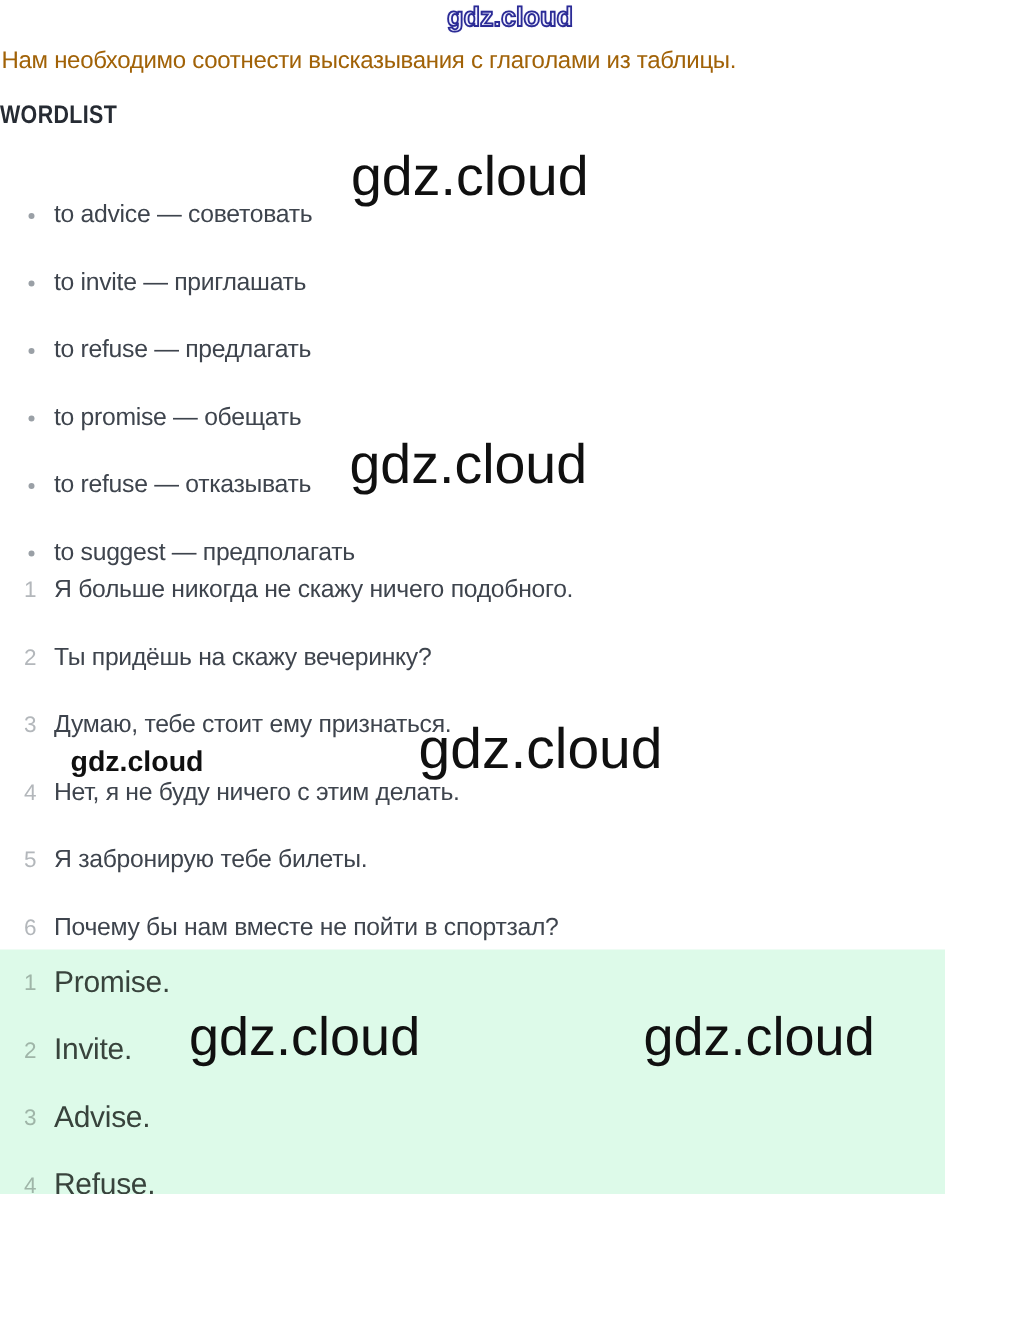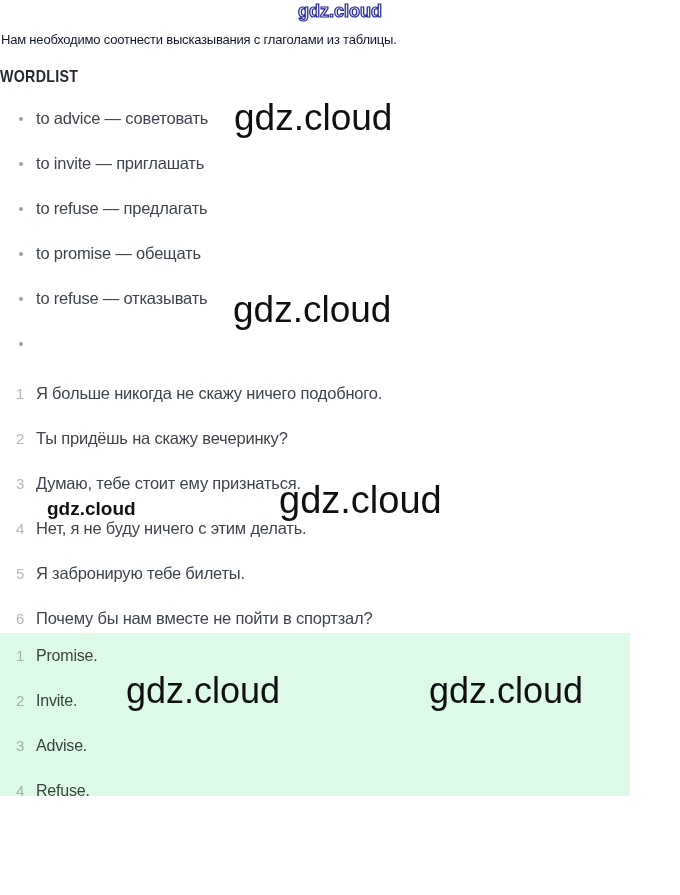--- a/index.html
+++ b/index.html
@@ -10,23 +10,23 @@
     background: #ffffff;
     overflow: hidden;
     font-family: "Liberation Sans", sans-serif;
     color: #3e444d;
   }
   .intro {
     position: absolute;
     top: 32px;
     left: 1px;
     margin: 0;
-    font-size: 13px;
+    font-size: 16px;
     letter-spacing: -0.2px;
-    color: #0f172a;
+    color: #a16207;
     white-space: nowrap;
   }
   .wordlist-title {
     position: absolute;
     top: 67px;
     left: 0;
     margin: 0;
     font-size: 17px;
     font-weight: 700;
     color: #262b33;
@@ -35,21 +35,21 @@
     letter-spacing: 0.3px;
   }
   ul.wordlist, ol.numlist {
     position: absolute;
     left: 0;
     width: 100%;
     margin: 0;
     padding: 0;
     list-style: none;
   }
-  ul.wordlist { top: 96px; }
+  ul.wordlist { top: 121px; }
   ol.numlist.statements { top: 371px; }
   li.row {
     height: 45px;
     display: flex;
     align-items: center;
   }
   .bullet {
     flex: none;
     width: 4px;
     height: 4px;
@@ -79,21 +79,21 @@
     width: 630px;
     height: 262px;
     background: #ddfae9;
   }
   .answers-panel ol {
     margin: 0;
     padding: 0;
     list-style: none;
   }
   .answers-panel .num { color: #9fb5a8; }
-  .answers-panel .row-text { color: #38433c; font-size: 16px; }
+  .answers-panel .row-text { color: #38433c; font-size: 20px; }
   .wm {
     position: absolute;
     white-space: nowrap;
     color: #101010;
     pointer-events: none;
     line-height: 1;
   }
   .wm-top {
     top: 2px;
     left: 298px;
@@ -137,20 +137,21 @@
     <li class="row">
       <span class="bullet"></span>
       <span class="row-text">to promise — обещать</span>
     </li>
     <li class="row">
       <span class="bullet"></span>
       <span class="row-text">to refuse — отказывать</span>
     </li>
     <li class="row">
       <span class="bullet"></span>
+      <span class="row-text">to suggest — предполагать</span>
     </li>
   </ul>
 
   <ol class="numlist statements">
     <li class="row">
       <span class="num">1</span>
       <span class="row-text">Я больше никогда не скажу ничего подобного.</span>
     </li>
     <li class="row">
       <span class="num">2</span>

